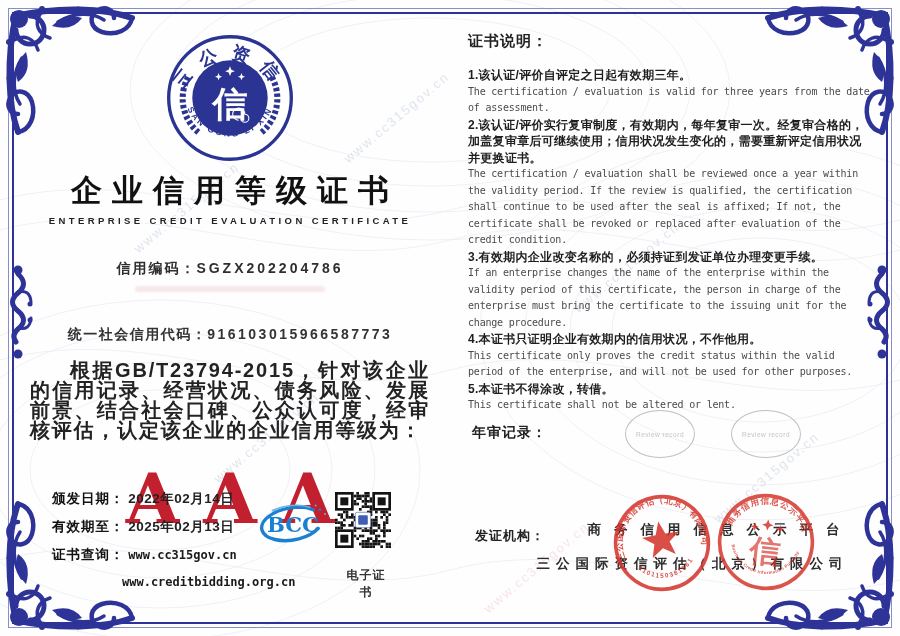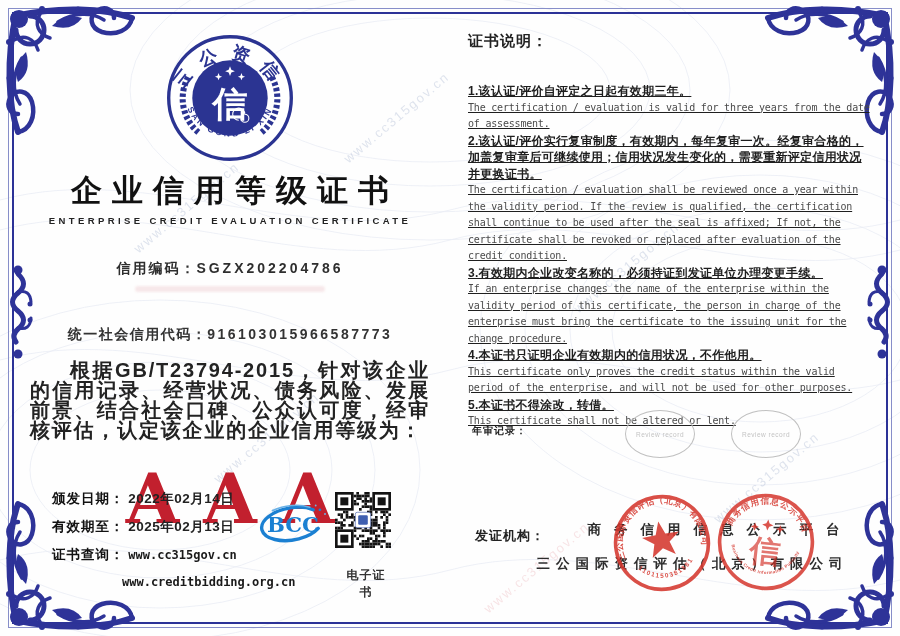--- a/index.html
+++ b/index.html
@@ -43,25 +43,25 @@
   .meta-url{font-family:"DejaVu Sans Mono",monospace;font-size:12px;font-weight:700;color:#1a1a1a;}
   .url2{margin-left:70px;margin-top:8px;}
   .bcc-box{position:absolute;left:253px;top:503px;width:78px;height:44px;}
   .qr-box{position:absolute;left:335px;top:492px;width:56px;height:56px;background:#fff;}
   .caption{position:absolute;top:567px;font-size:12px;font-weight:700;color:#333;letter-spacing:1px;}
   .cap-bcc{left:252px;width:90px;text-align:center;}
   .cap-qr{left:341px;width:50px;text-align:center;}
   
   .right-col{position:absolute;left:468px;top:32px;width:402px;text-align:left;}
   .ins-heading{font-size:15px;font-weight:800;letter-spacing:1px;color:#222;}
-  .ins-list{margin-top:32px;text-decoration:underline;}
+  .ins-list{margin-top:16px;}
   .ins-zh{font-size:12px;font-weight:700;color:#1e1e1e;line-height:16.5px;letter-spacing:.3px;}
   .ins-en{font-family:"DejaVu Sans Mono",monospace;font-size:10px;color:#4a4a4a;
       line-height:16.5px;letter-spacing:-.2px;}
-  .review-label{position:absolute;left:472px;top:424px;font-size:10px;font-weight:800;
+  .review-label{position:absolute;left:472px;top:424px;font-size:14px;font-weight:800;
       letter-spacing:1px;color:#222;}
   .review-stamp{position:absolute;width:68px;height:46px;border:1px solid #c0c0c0;
       border-radius:50%;display:flex;align-items:center;justify-content:center;}
   .rs1{left:625px;top:410px;}
   .rs2{left:731px;top:410px;}
   .review-stamp span{font-size:6.5px;color:#c3c3c3;letter-spacing:.5px;}
   .issuer-label{position:absolute;left:475px;top:527px;font-size:13px;font-weight:800;
       letter-spacing:1px;color:#222;}
   .issuer-platform{position:absolute;left:575px;top:521px;width:290px;text-align:center;
       font-size:13.5px;font-weight:700;letter-spacing:13px;color:#2c2c2c;white-space:nowrap;}

